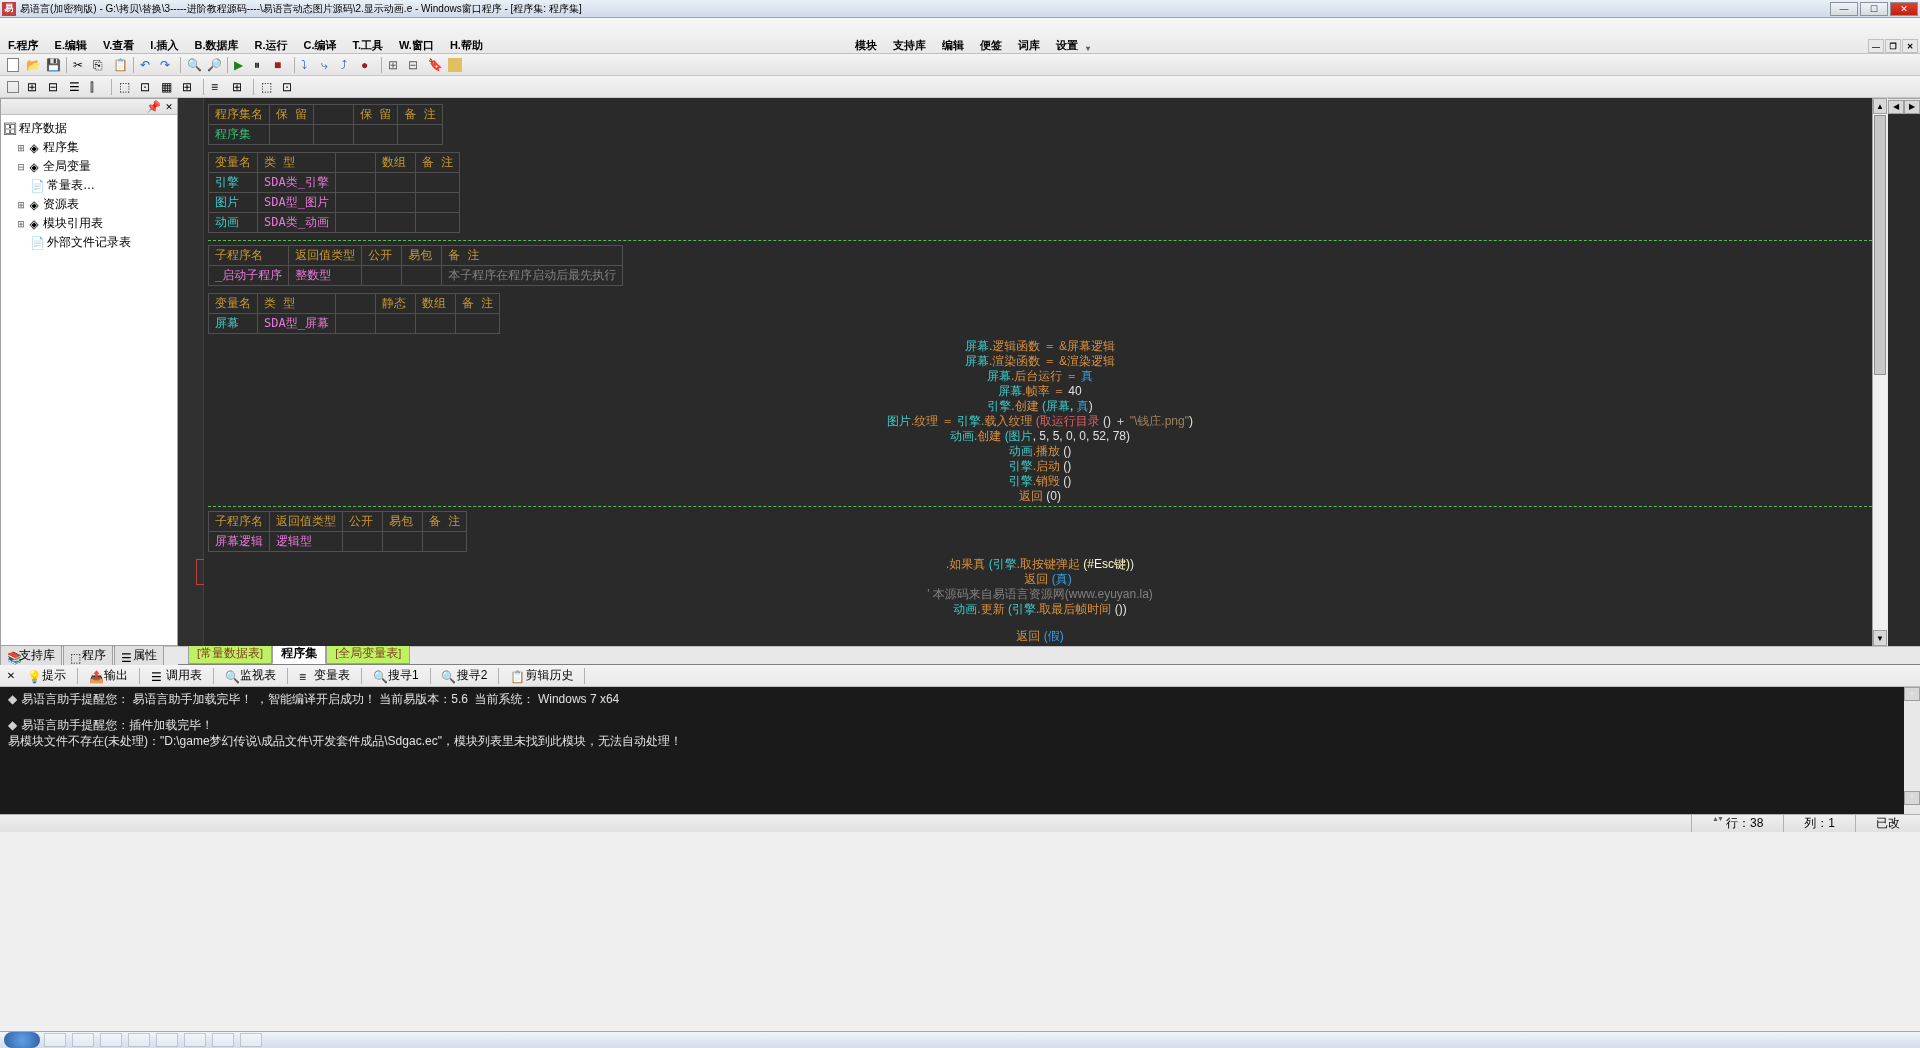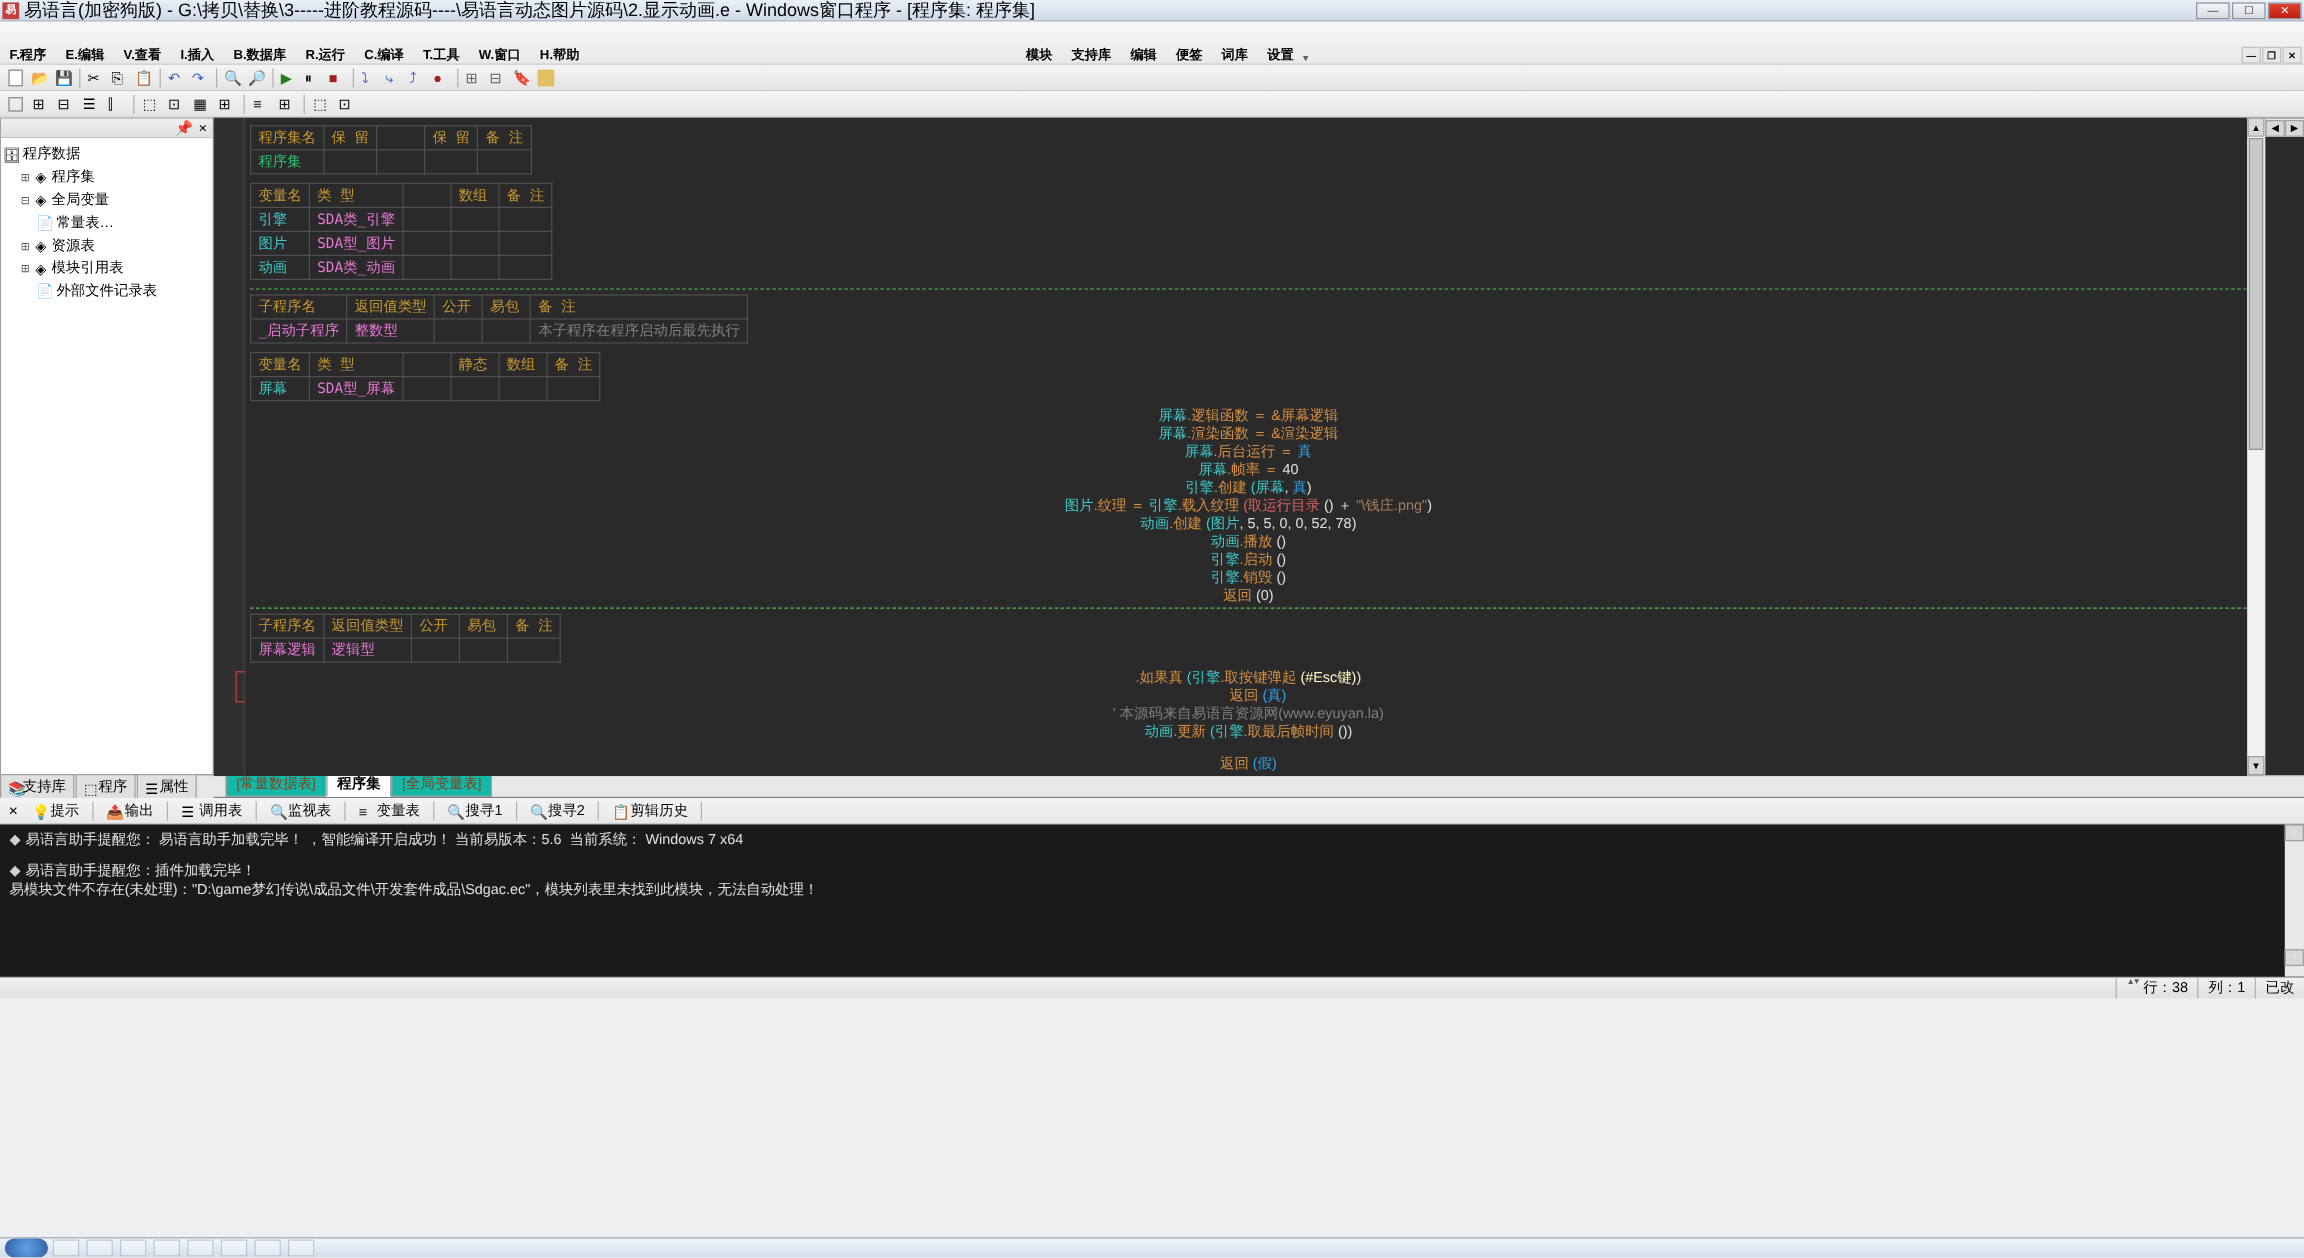--- a/index.html
+++ b/index.html
@@ -1,21 +1,21 @@
 <!DOCTYPE html>
 <html><head>
 <meta charset="utf-8">
 <style>
 * { margin:0; padding:0; box-sizing:border-box; font-family:"Microsoft YaHei","SimSun",sans-serif; font-size:12px; }
 body { background:#efefef; width:1920px; height:1048px; overflow:hidden; position:relative; }
 
 
 .titlebar { height:18px; background:linear-gradient(#e8f0f8,#d0dae8); display:flex; align-items:center; padding:0 2px; border-bottom:1px solid #a0a0b0; }
 .titlebar .appicon { width:14px; height:14px; background:#c04040; margin-right:4px; display:inline-flex; align-items:center; justify-content:center; color:#fff; font-size:9px; font-weight:bold; }
-.titlebar .title { flex:1; font-size:15px; color:#000; }
+.titlebar .title { flex:1; font-size:10px; color:#000; }
 .winbtns { display:flex; gap:2px; }
 .winbtn { width:28px; height:14px; background:linear-gradient(#f0f4f8,#d8dce0); border:1px solid #909098; display:flex; align-items:center; justify-content:center; font-size:9px; color:#303030; cursor:pointer; }
 .winbtn.close { background:linear-gradient(#e04030,#c02010); color:#fff; }
 
 
 .menubar { height:36px; background:linear-gradient(#f8f8f8,#e8e8e8); display:flex; align-items:flex-end; border-bottom:1px solid #c0c0c0;font-weight:bold; }
 .menubar .mi { padding:0 8px; font-size:11px; color:#000; cursor:pointer; }
 .mdictl { margin-left:auto; display:flex; gap:1px; padding-right:2px; }
 .mdictl .mb { width:16px; height:14px; border:1px solid #c0c0c0; background:#e8e8e8; display:flex; align-items:center; justify-content:center; font-size:8px; cursor:pointer; }
 
@@ -66,37 +66,37 @@
 .hscroll .track { flex:1; height:14px; background:#f0f0f0; }
 .vscroll { width:16px; background:#e8e8e8; display:flex; flex-direction:column; border-left:1px solid #a0a0a0; }
 .vscroll .arr { height:16px; width:14px; background:#d8d8d8; border:1px solid #a0a0a0; display:flex; align-items:center; justify-content:center; font-size:8px; cursor:pointer; }
 .vscroll .track { flex:1; width:14px; background:#f0f0f0; }
 .vscroll .thumb { width:12px; height:60px; background:#c8c8c8; border:1px solid #909090; margin:1px; }
 
 
 .sidetabs { height:18px; display:flex; align-items:flex-end; background:#e8e8e8; border-top:1px solid #c0c0c0; }
 .sidetab { padding:1px 6px; font-size:11px; border:1px solid #a0a0a0; border-bottom:none; background:#e0e0e0; margin-right:1px; cursor:pointer; display:flex; align-items:center; gap:2px; }
 .sidetab .ti { width:10px; height:10px; }
-.edtab { padding:1px 8px; font-size:11px; border:1px solid #a0a0a0; background:#14b8a6; cursor:pointer; color:#804020; }
+.edtab { padding:1px 8px; font-size:11px; border:1px solid #a0a0a0; background:#bef264; cursor:pointer; color:#804020; }
 .edtab.active { background:#fff; border-bottom:1px solid #fff; font-weight:bold; color:#000; }
 
 
 .outpanel { height:150px; display:flex; flex-direction:column; border-top:1px solid #808080; }
 .outtabs { height:22px; background:linear-gradient(#f4f4f4,#e8e8e8); display:flex; align-items:center; padding:0 4px; gap:2px; border-bottom:1px solid #c0c0c0; }
 .outtab { padding:2px 6px; font-size:11px; cursor:pointer; display:flex; align-items:center; gap:3px; border:1px solid transparent; }
 .outtab .oi { width:12px; height:12px; }
 .closex { width:14px; height:14px; font-size:10px; cursor:pointer; display:flex; align-items:center; justify-content:center; }
 .outbody { flex:1; background:#1a1a1a; color:#e0e0e0; font-family:"SimSun",monospace; font-size:12px; padding:4px 8px; overflow:auto; position:relative; }
 .outline { line-height:16px; white-space:pre; }
 .outbull::before { content:"◆"; margin-right:4px; color:#d0d0d0; }
 .outscroll { width:16px; position:absolute; right:0; top:0; bottom:0; background:#e8e8e8; }
 
 
 .statusbar { height:18px; background:linear-gradient(#f0f0f0,#e0e0e0); border-top:1px solid #b0b0b0; display:flex; align-items:center; font-size:11px; }
-.statusbar .cell { border-left:1px solid #b0b0b0; padding:0 8px; height:100%; display:flex; align-items:flex-start; }
+.statusbar .cell { border-left:1px solid #b0b0b0; padding:0 20px; height:100%; display:flex; align-items:flex-start; }
 .statusbar .flex { flex:1; }
 .statusbar .arrow::before { content:"▲▼"; font-size:7px; color:#606060; margin-right:4px; letter-spacing:-2px; }
 
 
 .taskbar { position:absolute; bottom:0; left:0; right:0; height:17px; background:linear-gradient(rgba(240,245,250,0.95),rgba(210,220,235,0.95)); border-top:1px solid #a0a8b0; display:flex; align-items:center; }
 .startorb { width:36px; height:16px; border-radius:8px; background:radial-gradient(circle,#60a0e8,#3060a0); margin:0 4px; cursor:pointer; }
 .tbicons { display:flex; gap:6px; align-items:center; flex:1; }
 .tbic { width:22px; height:14px; background:rgba(255,255,255,0.3); border:1px solid rgba(160,170,180,0.6); cursor:pointer; }
 </style>
 </head>

